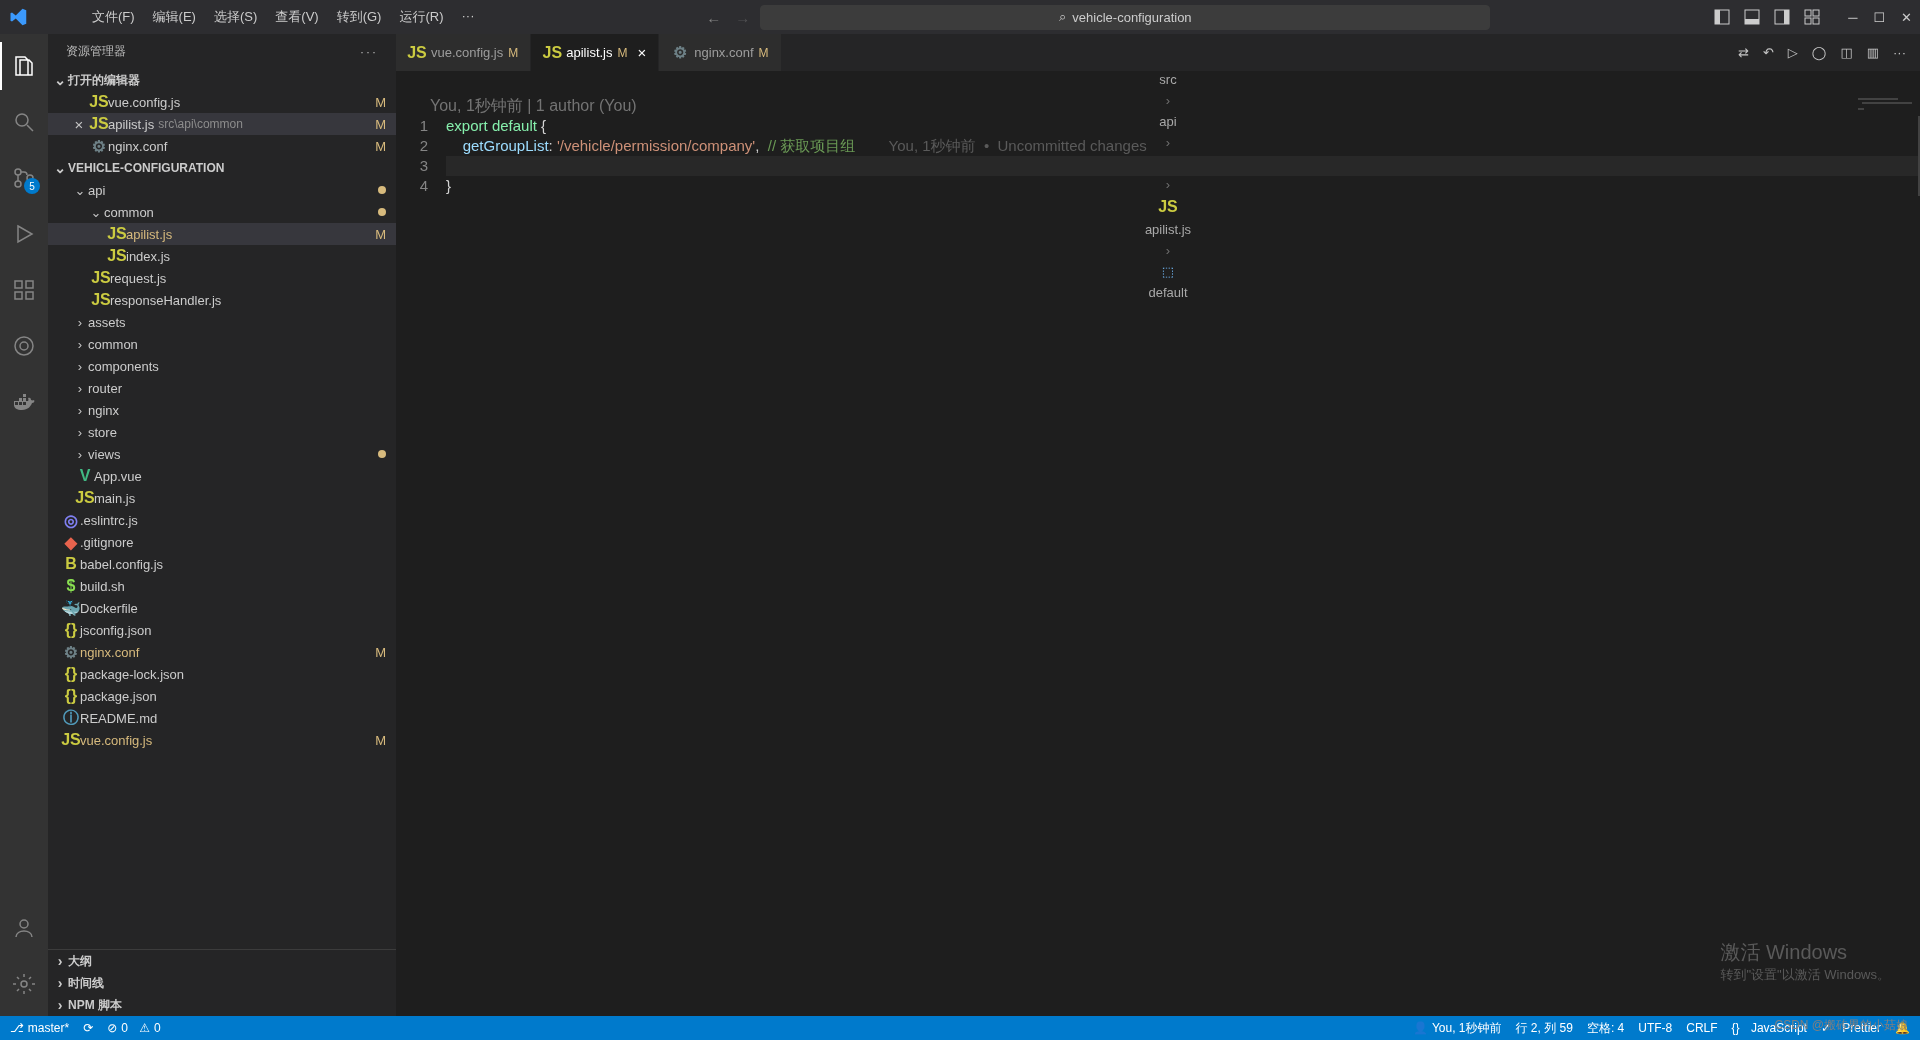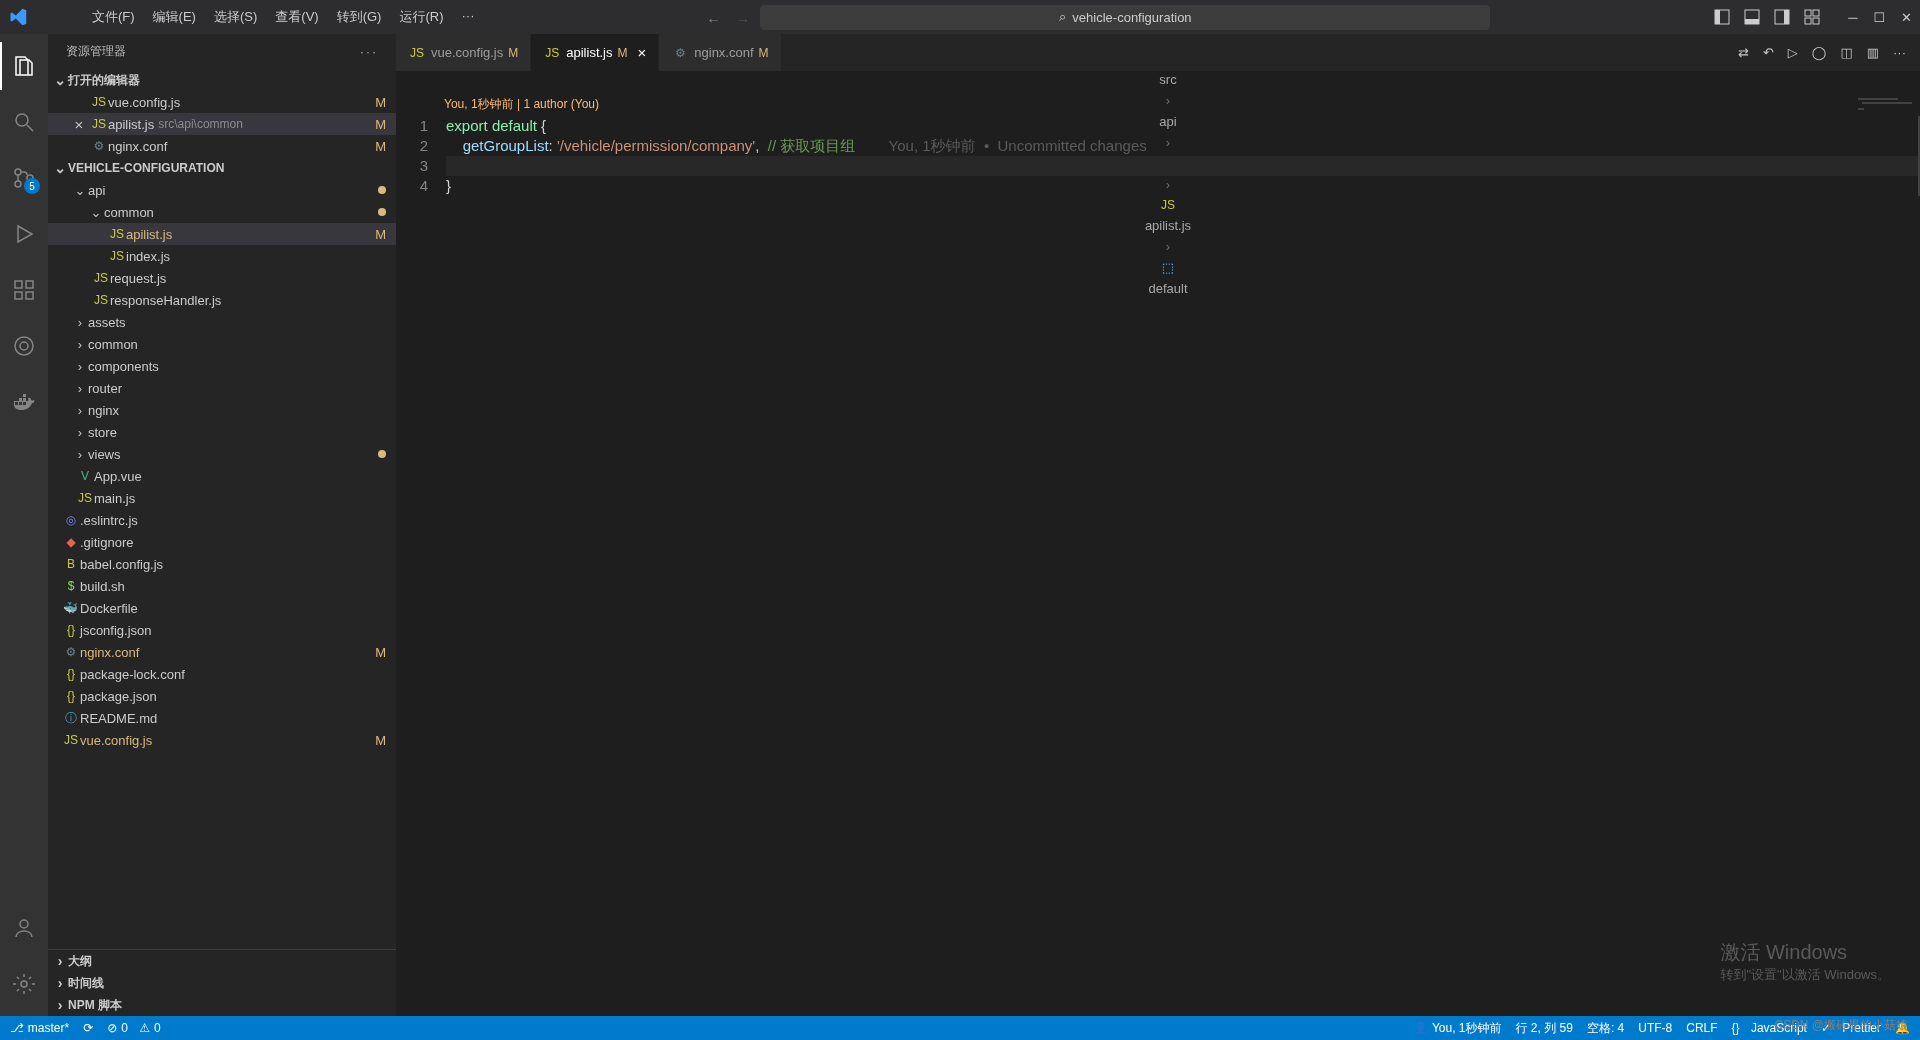--- a/index.html
+++ b/index.html
@@ -25,21 +25,21 @@
 
 .sidebar { width:348px; background:#252526; display:flex; flex-direction:column; overflow:hidden; }
 .side-header { height:35px; display:flex; align-items:center; padding:0 18px; text-transform:none; font-size:12px; color:#bbbbbb; }
 .side-header-dots { margin-left:auto; color:#bbbbbb; letter-spacing:2px; cursor:pointer; }
 .section-header { height:22px; display:flex; align-items:center; padding-left:4px; font-size:12px; font-weight:600; color:#cccccc; cursor:pointer; }
 .section-header .chev { width:16px; display:inline-flex; justify-content:center; font-size:14px; }
 .open-file, .tree-item { height:22px; display:flex; align-items:center; padding-right:10px; font-size:13px; cursor:pointer; color:#cccccc; position:relative; }
 .open-file.active, .tree-item.active { background:#37373d; }
 .open-file .close { width:22px; display:inline-flex; justify-content:center; font-size:15px; color:#c5c5c5; }
 .open-file .close.hidden { visibility:hidden; }
-.file-icon { width:18px; font-size:12px; font-weight:400; display:inline-flex; justify-content:center; }
+.file-icon { width:18px; font-size:16px; font-weight:700; display:inline-flex; justify-content:center; }
 .file-icon.js { color:#cbcb41; }
 .file-icon.vue { color:#41b883; }
 .file-icon.json { color:#cbcb41; }
 .file-icon.gear { color:#6d8086; }
 .file-icon.docker { color:#2496ed; }
 .file-icon.sh { color:#89e051; }
 .file-icon.md { color:#519aba; }
 .file-icon.git { color:#e8634d; }
 .file-icon.eslint { color:#8080f2; }
 .dim-path { color:#8c8c8c; margin-left:4px; font-size:12px; }
@@ -51,21 +51,21 @@
 .editor-area { flex:1; display:flex; flex-direction:column; background:#1e1e1e; position:relative; overflow:hidden; }
 .tabs { height:38px; display:flex; background:#252526; border-bottom:1px solid #1e1e1e; }
 .tab { display:flex; align-items:center; gap:5px; padding:0 12px; border-right:1px solid #252526; cursor:pointer; font-size:13px; color:#9d9d9d; background:#2d2d2d; }
 .tab.active { background:#1e1e1e; color:#ffffff; }
 .tab .mod { color:#d7ba7d; font-size:12px; }
 .tab .close { margin-left:5px; font-size:15px; }
 .tabs-actions { margin-left:auto; display:flex; align-items:center; gap:14px; padding:0 14px; color:#c5c5c5; }
 .breadcrumbs { height:24px; display:flex; align-items:center; gap:6px; padding-left:20px; font-size:13px; color:#a9a9a9;flex-direction:column; }
 .bc-sep { color:#6f6f6f; }
 .code-area { flex:1; display:flex; position:relative; font-family:Consolas,"Courier New",monospace; font-size:15px; }
-.blame-header { position:absolute; top:0; left:48px; font-size:12px; color:#fdba74; }
+.blame-header { position:absolute; top:0; left:34px; font-size:16px; color:#737373; }
 .gutter { width:50px; text-align:right; padding-right:18px; color:#858585; line-height:20px; padding-top:20px; }
 .lines { flex:1; padding-top:20px; line-height:20px; }
 .line { white-space:pre; }
 .cursor-line { background:#282828; }
 .tok-keyword { color:#86efac; }
 .tok-prop { color:#9cdcfe; }
 .tok-string { color:#ce9178; }
 .tok-comment { color:#6a9955; }
 .tok-punct { color:#d4d4d4; }
 .blame-inline { color:#5a5a5a; }
@@ -331,21 +331,21 @@
           <span class="file-icon json">{}</span>
           <span>jsconfig.json</span>
         </div>
       <div class="tree-item" style="padding-left:14px;color:#d7ba7d">
           <span class="file-icon gear">⚙</span>
           <span>nginx.conf</span>
           <span class="mod-badge">M</span>
         </div>
       <div class="tree-item" style="padding-left:14px">
           <span class="file-icon json">{}</span>
-          <span>package-lock.conf</span>
+          <span>package-lock.json</span>
         </div>
       <div class="tree-item" style="padding-left:14px">
           <span class="file-icon json">{}</span>
           <span>package.json</span>
         </div>
       <div class="tree-item" style="padding-left:14px">
           <span class="file-icon md">ⓘ</span>
           <span>README.md</span>
         </div>
       <div class="tree-item" style="padding-left:14px;color:#d7ba7d">

